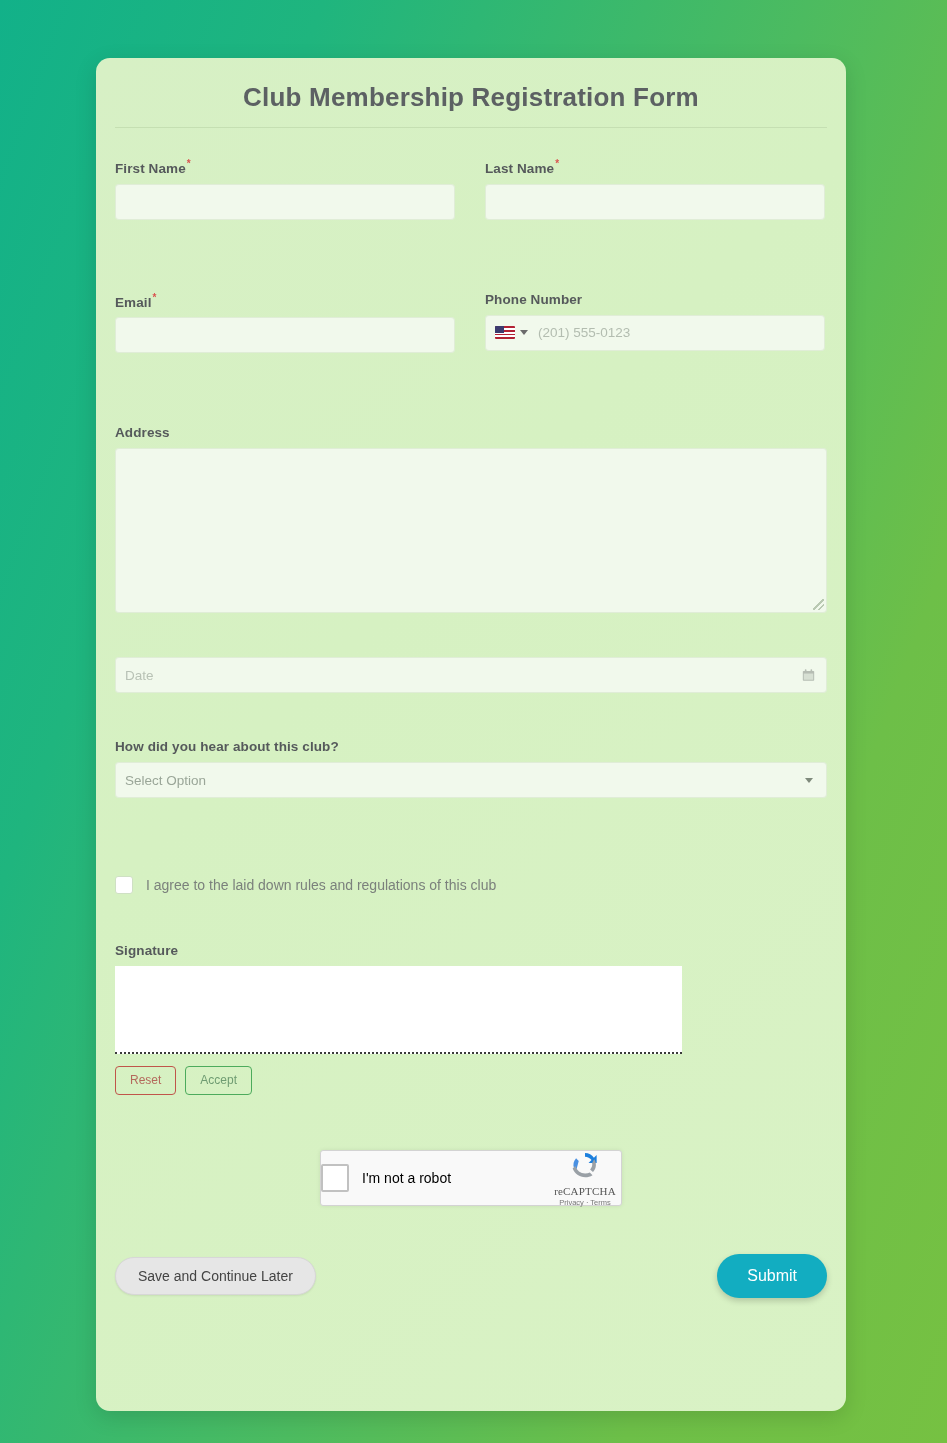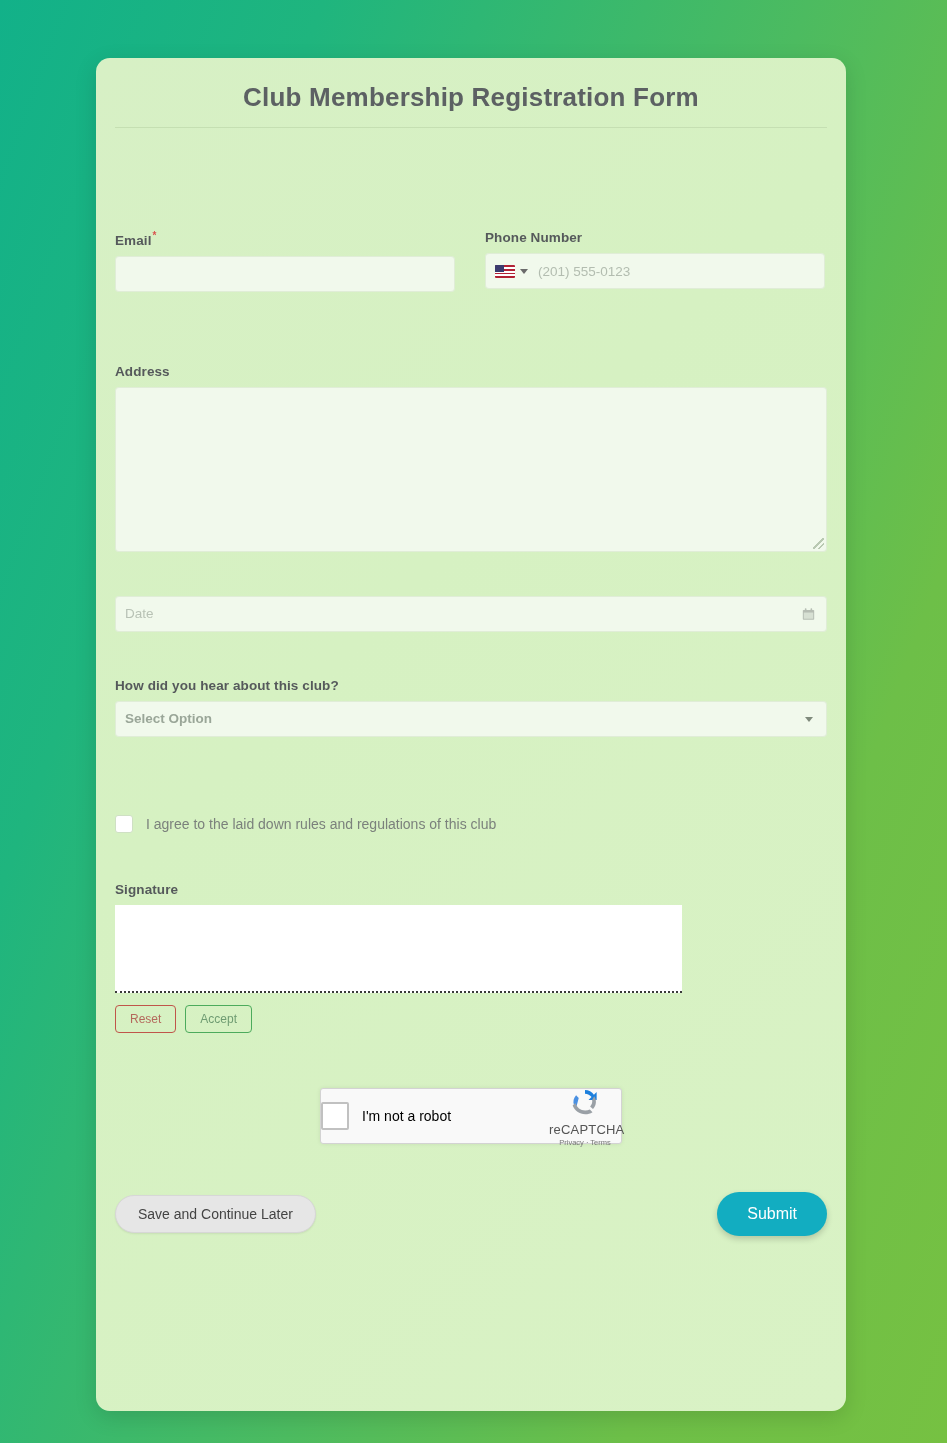--- a/index.html
+++ b/index.html
@@ -179,21 +179,21 @@
   .sel-caret {
     position: absolute;
     right: 14px; top: 50%;
     margin-top: -2px;
     width: 0; height: 0;
     border-left: 4.5px solid transparent;
     border-right: 4.5px solid transparent;
     border-top: 5px solid #7f8a7c;
     pointer-events: none;
   }
-  .sel-text { color: #9aa698; font-weight: bold; }
+  .sel-text { color: #9aa698; }
 
   
   .agree {
     display: flex;
     align-items: center;
     gap: 13px;
     margin-top: 78px;
   }
   .cbox {
     width: 18px; height: 18px;
@@ -261,24 +261,25 @@
     font-size: 14px;
     color: #000;
     flex: 1;
   }
   .rc-brand {
     width: 72px;
     text-align: center;
   }
   .rc-logo { width: 100%; height: 30px; }
   .rc-name {
-    font-size: 13px;
+    font-size: 11px;
     color: #555;
     letter-spacing: 0.2px;
     margin-top: 2px;
+    font-family: Liberation Serif, serif;
   }
   .rc-legal {
     font-size: 7.5px;
     color: #777;
     margin-top: 1px;
   }
 
   
   .footer {
     display: flex;
@@ -311,20 +312,30 @@
 </style>
 </head>
 <body>
 
 <div class="page">
   <div class="card">
 
     <div class="form-title">Club Membership Registration Form</div>
     <div class="title-rule"></div>
 
+    <div class="row">
+      <div class="col">
+        <label class="fl"><span>First Name</span><span class="req">*</span></label>
+        <input class="inp" type="text" placeholder="" style="">
+      </div>
+      <div class="col">
+        <label class="fl"><span>Last Name</span><span class="req">*</span></label>
+        <input class="inp" type="text" placeholder="" style="">
+      </div>
+    </div>
 
     <div class="block-gap-1"></div>
 
     <div class="row">
       <div class="col">
         <label class="fl"><span>Email</span><span class="req">*</span></label>
         <input class="inp" type="text" placeholder="" style="">
       </div>
       <div class="col">
         <label class="fl">Phone Number</label>

